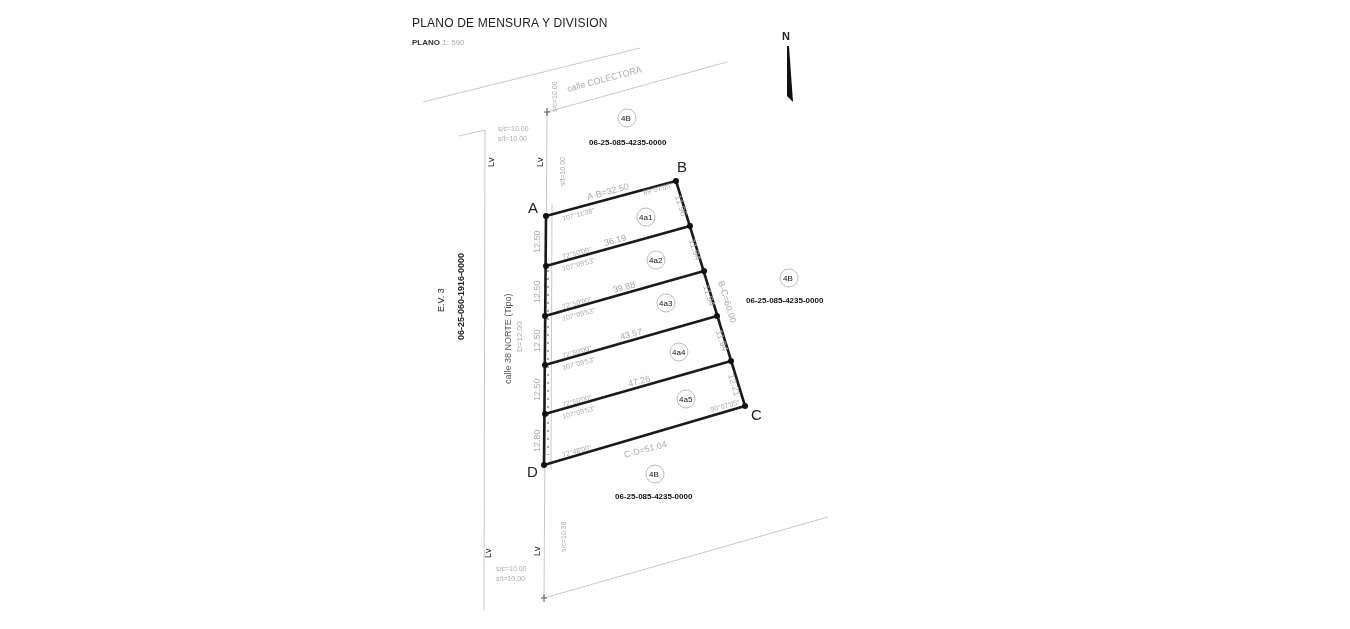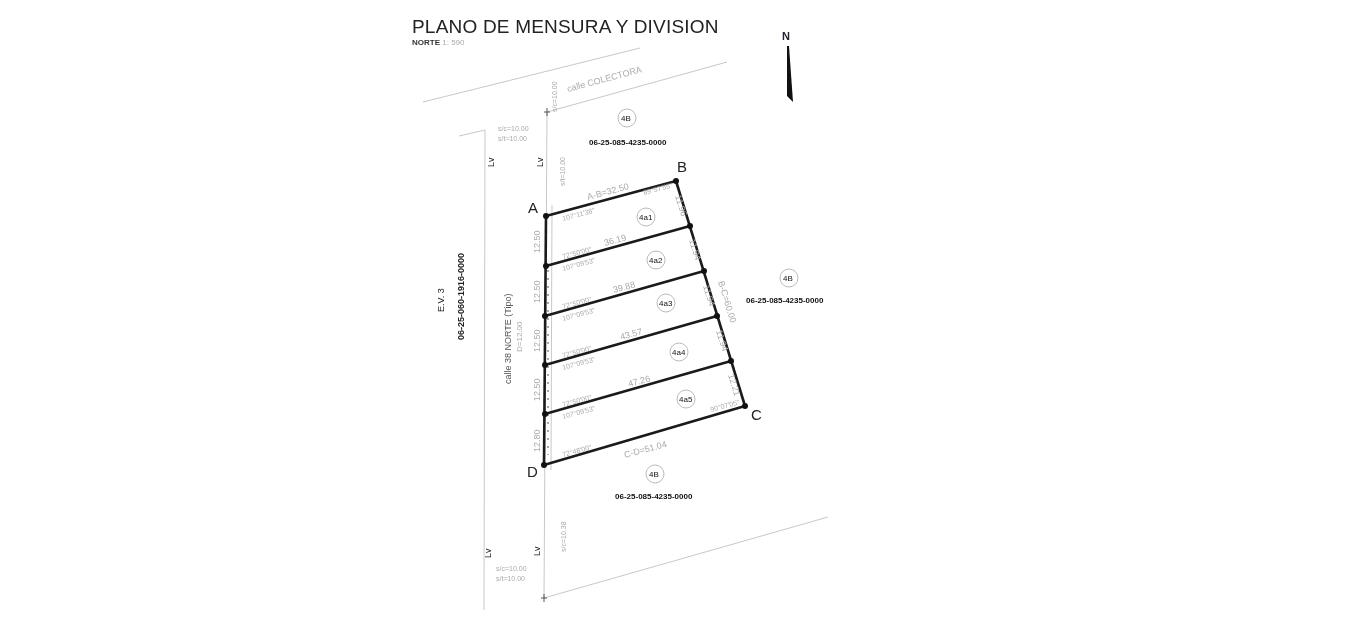--- a/index.html
+++ b/index.html
@@ -1,34 +1,34 @@
 <!DOCTYPE html>
 <html><head>
 <meta charset="utf-8">
 <style>
   html, body { margin:0; padding:0; background:#ffffff; }
   body { width:1350px; height:629px; position:relative; overflow:hidden; font-family:"Liberation Sans", sans-serif; }
-  .title { position:absolute; left:412px; top:16px; font-size:19px; color:#222; letter-spacing:0.2px; }
+  .title { position:absolute; left:412px; top:16px; font-size:12px; color:#222; letter-spacing:0.2px; }
   .scale { position:absolute; left:412px; top:38px; font-size:8px; color:#aaa; }
   .scale b { color:#333; }
   svg { position:absolute; left:0; top:0; }
   .thin { stroke:#c8c8c8; stroke-width:1; fill:none; }
   .lot { stroke:#1a1a1a; stroke-width:2.6; fill:none; }
   .dim { font-size:9px; fill:#aaa; font-family:"Liberation Sans", sans-serif; }
   .ang { font-size:7px; fill:#aaa; font-family:"Liberation Sans", sans-serif; }
   .vtx { font-size:15px; fill:#222; font-family:"Liberation Sans", sans-serif; }
   .nom { font-size:8px; fill:#111; font-family:"Liberation Sans", sans-serif; font-weight:bold; }
   .lbl { font-size:8px; fill:#111; font-family:"Liberation Sans", sans-serif; }
   .circ { stroke:#bbb; stroke-width:1; fill:#fff; }
 </style>
 </head>
 <body>
 
 <div class="title">PLANO DE MENSURA Y DIVISION</div>
-<div class="scale"><b>NORTE</b> <span>1: 590</span></div>
+<div class="scale"><b>PLANO</b> <span>1: 590</span></div>
 
 <svg width="1350" height="629" viewBox="0 0 1350 629">
 
   <line class="thin" x1="423" y1="102" x2="640" y2="48"></line>
   <line class="thin" x1="547" y1="112" x2="727" y2="62"></line>
   <line class="thin" x1="547" y1="112" x2="544" y2="598"></line>
   <line class="thin" x1="544" y1="598" x2="828" y2="517"></line>
   <polyline class="thin" points="459,136 485,130 484,610"></polyline>
   <line class="thin" x1="552" y1="205" x2="551" y2="470"></line>
   <line x1="548" y1="270" x2="548" y2="455" stroke="#555" stroke-width="1" stroke-dasharray="2,6"></line>

